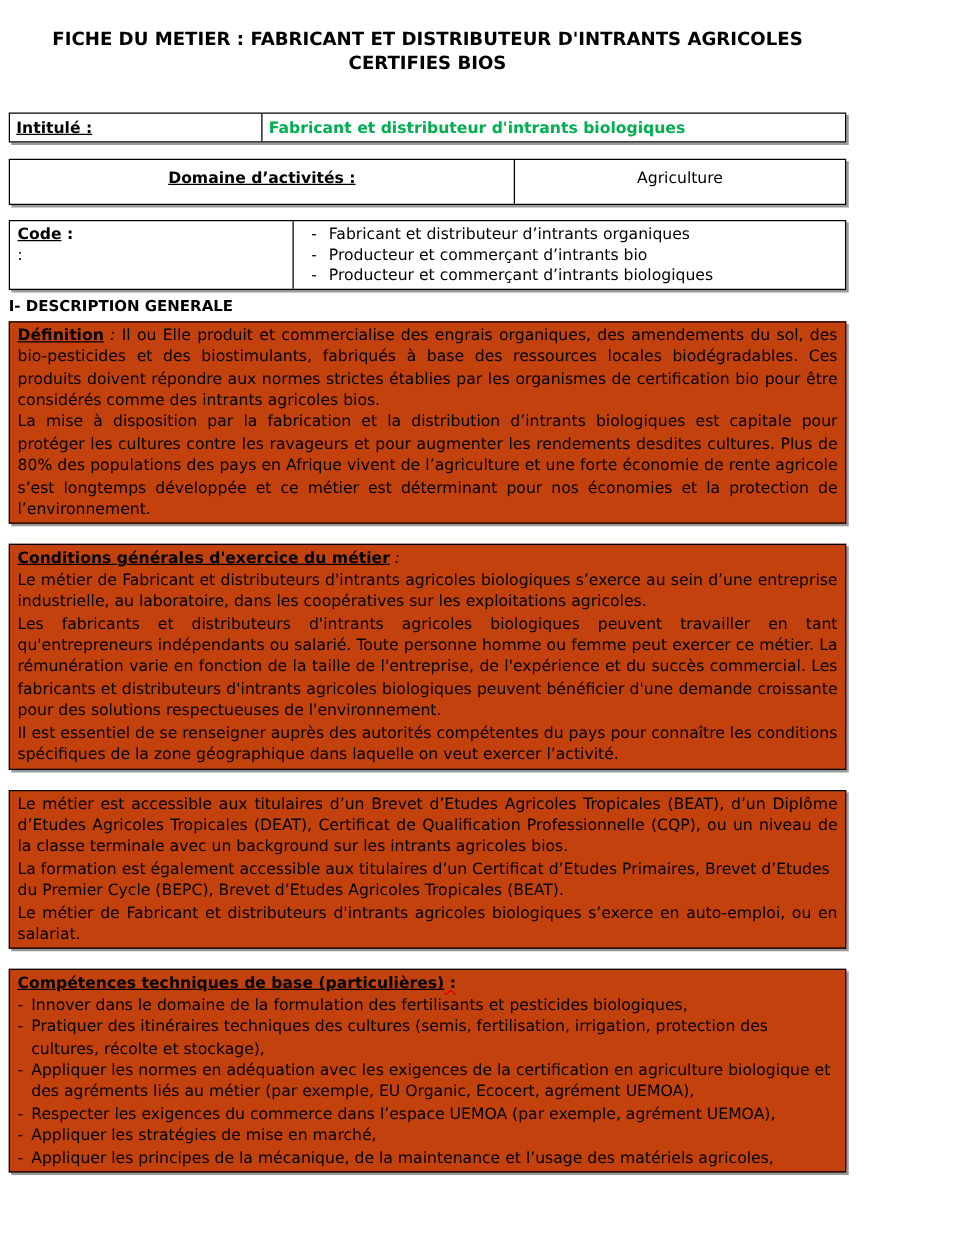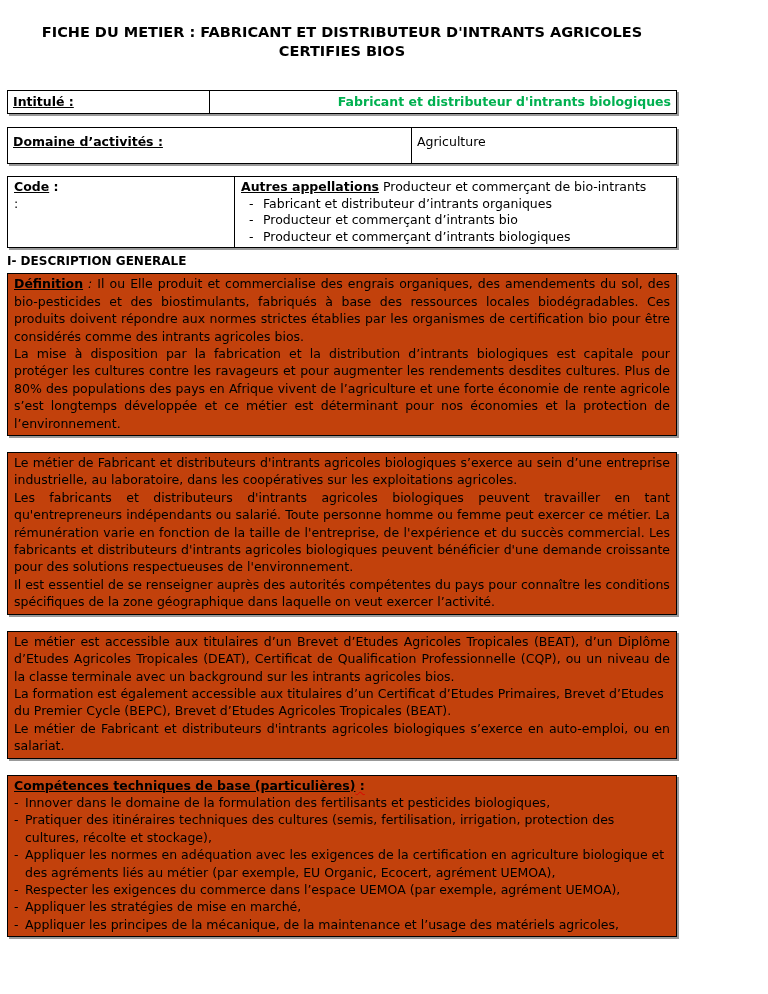--- a/index.html
+++ b/index.html
@@ -31,26 +31,26 @@
     display: grid;
     border: 1.5px solid #000;
     box-shadow: 2px 2px 0 var(--shadow-gray, #999);
     background: #fff;
   }
   .cell { padding: 3px 5px; line-height: 16px; }
   .vline { border-left: 1.5px solid #000; }
 
   .tbl-intitule { grid-template-columns: 201px 1fr; margin-top: 29px; }
   .intitule-value {
-    text-align: right;
+    text-align: left;
     font-weight: 700;
     color: var(--accent-green, #00B050);
   }
 
-  .tbl-domaine { grid-template-columns: 403px 1fr; margin-top: 13px; }
+  .tbl-domaine { grid-template-columns: 403px 1fr; margin-top: 13px; text-align: center; }
   .tbl-domaine .cell { padding: 6px 5px 13px 5px; }
 
   .tbl-code { grid-template-columns: 226px 1fr; margin-top: 12px; }
   .tbl-code .cell { padding: 2px 6px; line-height: 16.6px; }
 
   .code-item { display: flex; }
   .code-m { flex: 0 0 22px; padding-left: 8px; }
   .code-t { flex: 1; }
 
   .section-heading {
@@ -111,24 +111,20 @@
   </div>
 
   <div class="tbl tbl-code">
     <div class="cell">
       <div>
         <span class="bu bold">Code</span><span class="bold"> :</span>
       </div>
       <div>:</div>
     </div>
     <div class="cell vline">
-      <div>
-        <span class="bu">Autres appellations</span>
-        <span>Producteur et commerçant de bio-intrants</span>
-      </div>
       <div class="code-item">
         <span class="code-m">-</span>
         <span class="code-t">Fabricant et distributeur d’intrants organiques</span>
       </div>
       <div class="code-item">
         <span class="code-m">-</span>
         <span class="code-t">Producteur et commerçant d’intrants bio</span>
       </div>
       <div class="code-item">
         <span class="code-m">-</span>
@@ -140,20 +136,23 @@
   <div class="section-heading">I- DESCRIPTION GENERALE</div>
 
   <div class="box">
     <p class="just">
       <span class="bu">Définition</span><span class="it"> : </span><span>Il ou Elle produit et commercialise des engrais organiques, des amendements du sol, des bio-pesticides et des biostimulants, fabriqués à base des ressources locales biodégradables. Ces produits doivent répondre aux normes strictes établies par les organismes de certification bio pour être considérés comme des intrants agricoles bios.</span>
     </p>
     <p class="just">La mise à disposition par la fabrication et la distribution d’intrants biologiques est capitale pour protéger les cultures contre les ravageurs et pour augmenter les rendements desdites cultures. Plus de 80% des populations des pays en Afrique vivent de l’agriculture et une forte économie de rente agricole s’est longtemps développée et ce métier est déterminant pour nos économies et la protection de l’environnement.</p>
   </div>
 
   <div class="box">
+    <div>
+      <span class="bu box-heading">Conditions générales d'exercice du métier</span><span class="it"> :</span>
+    </div>
     <p class="just">Le métier de Fabricant et distributeurs d'intrants agricoles biologiques s’exerce au sein d’une entreprise industrielle, au laboratoire, dans les coopératives sur les exploitations agricoles.</p>
     <p class="just">Les fabricants et distributeurs d'intrants agricoles biologiques peuvent travailler en tant qu'entrepreneurs indépendants ou salarié. Toute personne homme ou femme peut exercer ce métier. La rémunération varie en fonction de la taille de l'entreprise, de l'expérience et du succès commercial. Les fabricants et distributeurs d'intrants agricoles biologiques peuvent bénéficier d'une demande croissante pour des solutions respectueuses de l'environnement.</p>
     <p>Il est essentiel de se renseigner auprès des autorités compétentes du pays pour connaître les conditions spécifiques de la zone géographique dans laquelle on veut exercer l’activité.</p>
   </div>
 
   <div class="box">
     <p class="just">Le métier est accessible aux titulaires d’un Brevet d’Etudes Agricoles Tropicales (BEAT), d’un Diplôme d’Etudes Agricoles Tropicales (DEAT), Certificat de Qualification Professionnelle (CQP), ou un niveau de la classe terminale avec un background sur les intrants agricoles bios.</p>
     <p>La formation est également accessible aux titulaires d’un Certificat d’Etudes Primaires, Brevet d’Etudes du Premier Cycle (BEPC), Brevet d’Etudes Agricoles Tropicales (BEAT).</p>
     <p class="just">Le métier de Fabricant et distributeurs d'intrants agricoles biologiques s’exerce en auto-emploi, ou en salariat.</p>
   </div>

